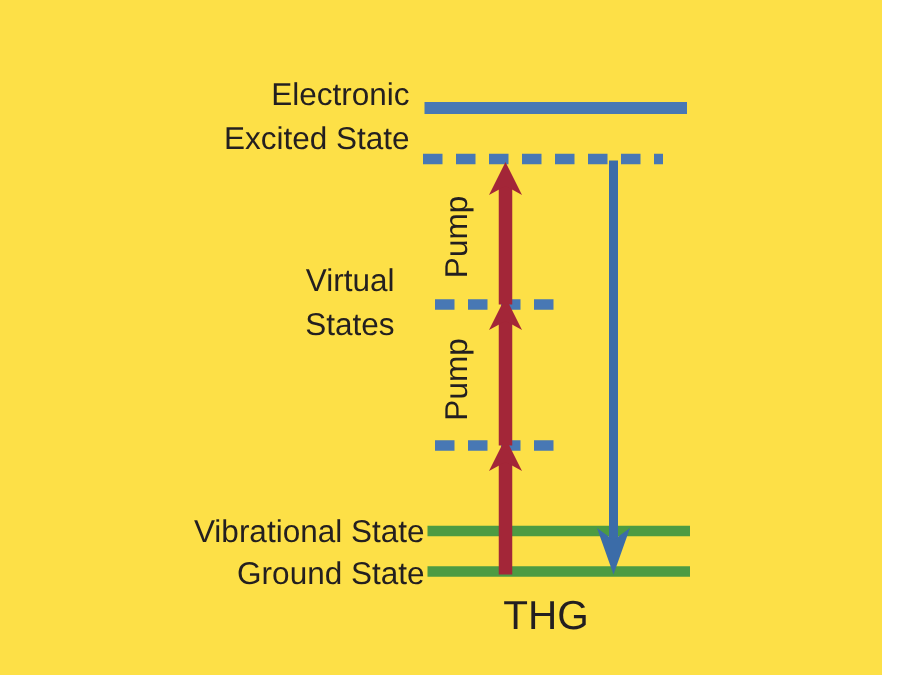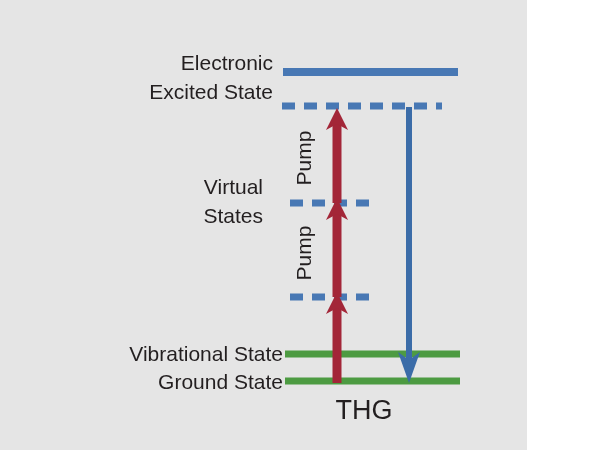--- a/index.html
+++ b/index.html
@@ -9,23 +9,23 @@
   }
   body {
     width: 600px;
     height: 450px;
     overflow: hidden;
     font-family: "Liberation Sans", sans-serif;
     color: #231f20;
   }
   #diagram-root {
     position: relative;
-    width: 527px;
+    width: 588px;
     height: 450px;
-    background: #e5e5e5;
+    background: #fde047;
   }
   svg#jablonski {
     display: block;
     width: 600px;
     height: 450px;
   }
   .lvl-label {
     font-family: "Liberation Sans", sans-serif;
     font-size: 21px;
     fill: #231f20;

